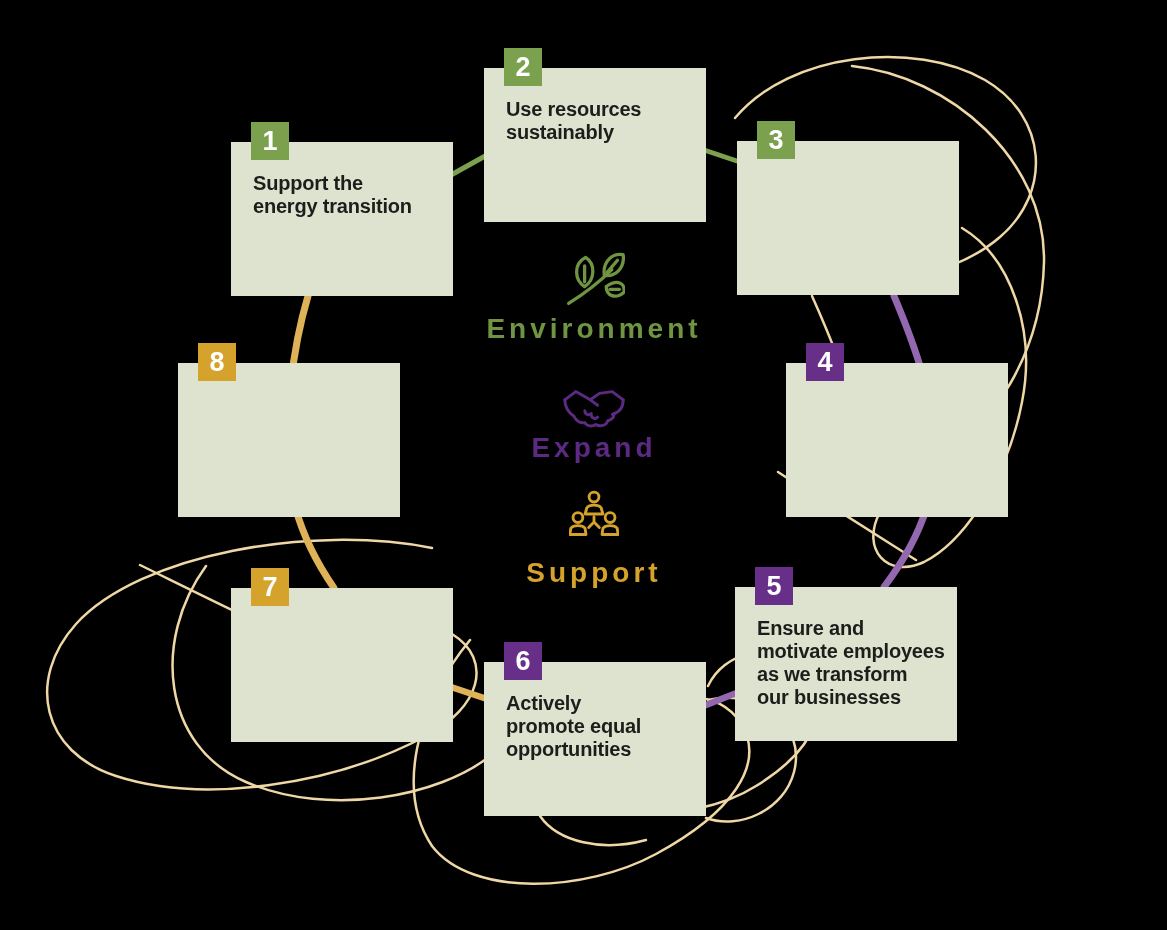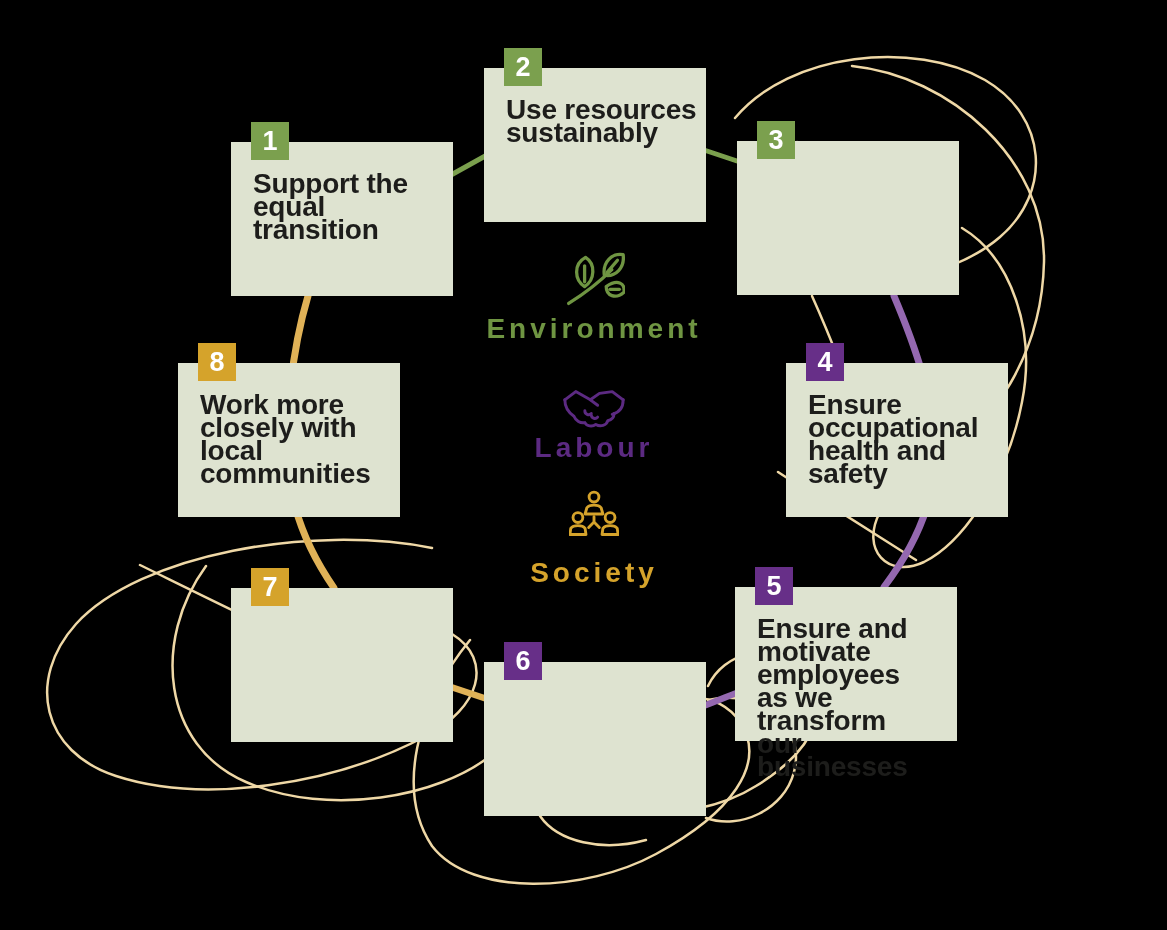--- a/index.html
+++ b/index.html
@@ -25,21 +25,21 @@
   .badge {
     position:absolute; left:20px; top:-20px; width:38px; height:38px;
     display:flex; align-items:center; justify-content:center;
     color:var(--badge-ink,#fff); font-size:27px; font-weight:bold; line-height:1;
   }
   .cat-environment .badge { background:var(--environment-badge,#7ba04e); }
   .cat-labour      .badge { background:var(--labour-badge,#672f88); }
   .cat-society     .badge { background:var(--society-badge,#d5a32b); }
   .card-text {
     padding:30px 2px 0 22px;
-    font-size:28px; line-height:23px; font-weight:bold; letter-spacing:-0.2px;
+    font-size:20px; line-height:23px; font-weight:bold; letter-spacing:-0.2px;
     color:var(--ink,#1d1d1b);
     white-space:pre-line;
   }
 
   .center {
     position:absolute; left:432px; top:250px; width:324px; z-index:2;
     display:flex; flex-direction:column; align-items:center;
   }
   .center-label {
     font-size:28px; font-weight:bold; letter-spacing:4px; line-height:1.1;
@@ -98,65 +98,62 @@
     <div class="center-label grp-environment m-env-label">Environment</div>
 
     <svg class="c-icon grp-labour m-hand" width="62" height="46" viewBox="0 0 68 50" fill="none" stroke="currentColor" stroke-width="3.2" stroke-linecap="round" stroke-linejoin="round">
       <path d="M 2 16 L 14 7 L 30 16 L 40 9 L 54 7 L 66 16"></path>
       <path d="M 66 16 C 66 24 62 30 54 32"></path>
       <path d="M 2 16 C 2 24 6 30 12 34 C 14 39 19 42 24 41 C 26 45 32 46 36 43 C 41 46 48 44 49 39 C 53 38 56 35 56 31"></path>
       <path d="M 30 16 L 38 22"></path>
       <path d="M 24 28 a 4 4 0 0 0 7 3"></path>
       <path d="M 31 33 a 4 4 0 0 0 7 2"></path>
     </svg>
-    <div class="center-label grp-labour m-lab-label">Labour</div>
+    <div class="center-label grp-labour m-lab-label">Expand</div>
 
     <svg class="c-icon grp-society m-people" width="50" height="48" viewBox="0 0 56 52" fill="none" stroke="currentColor" stroke-width="3.2" stroke-linecap="round" stroke-linejoin="round">
       <circle cx="28" cy="7" r="5.5"></circle>
       <path d="M 18 26 L 20 19 C 23 15 33 15 36 19 L 38 26 Z"></path>
       <path d="M 28 29 L 28 35 M 22 41 L 28 35 L 34 41"></path>
       <circle cx="10" cy="30" r="5.5"></circle>
       <path d="M 1 49 L 2 42 C 5 38 15 38 18 42 L 19 49 Z"></path>
       <circle cx="46" cy="30" r="5.5"></circle>
       <path d="M 37 49 L 38 42 C 41 38 51 38 54 42 L 55 49 Z"></path>
     </svg>
-    <div class="center-label grp-society m-soc-label">Society</div>
+    <div class="center-label grp-society m-soc-label">Support</div>
   </div>
 
 <div class="card cat-environment" style="left: 231px; top: 142px;">
       <div class="badge">1</div>
       <div class="card-text">Support the
-equal transition</div>
+energy transition</div>
     </div>
     <div class="card cat-environment" style="left: 484px; top: 68px;">
       <div class="badge">2</div>
       <div class="card-text">Use resources
 sustainably</div>
     </div>
     <div class="card cat-environment" style="left: 737px; top: 141px;">
       <div class="badge">3</div>
     </div>
     <div class="card cat-labour" style="left: 786px; top: 363px;">
       <div class="badge">4</div>
-      <div class="card-text">Ensure
-occupational
-health and safety</div>
     </div>
     <div class="card cat-labour" style="left: 735px; top: 587px;">
       <div class="badge">5</div>
       <div class="card-text">Ensure and
 motivate employees
 as we transform
 our businesses</div>
     </div>
     <div class="card cat-labour" style="left: 484px; top: 662px;">
       <div class="badge">6</div>
+      <div class="card-text">Actively
+promote equal
+opportunities</div>
     </div>
     <div class="card cat-society" style="left: 231px; top: 588px;">
       <div class="badge">7</div>
     </div>
     <div class="card cat-society" style="left: 178px; top: 363px;">
       <div class="badge">8</div>
-      <div class="card-text">Work more
-closely with
-local communities</div>
     </div>
   </div>
 
 </body></html>

